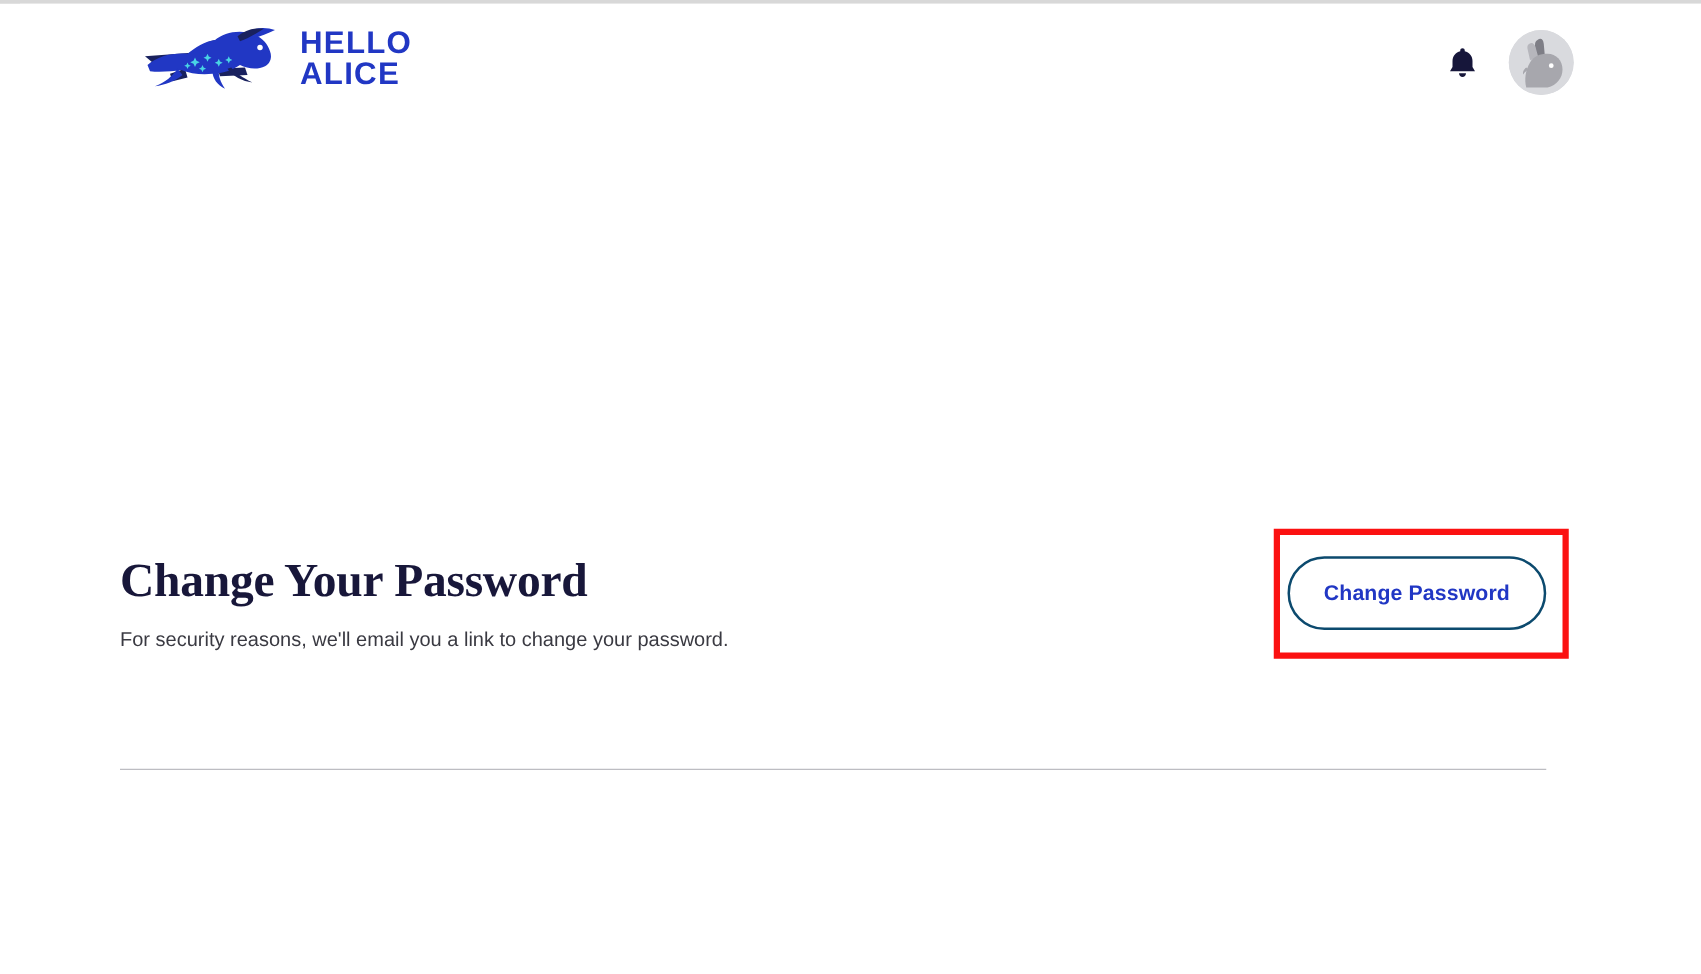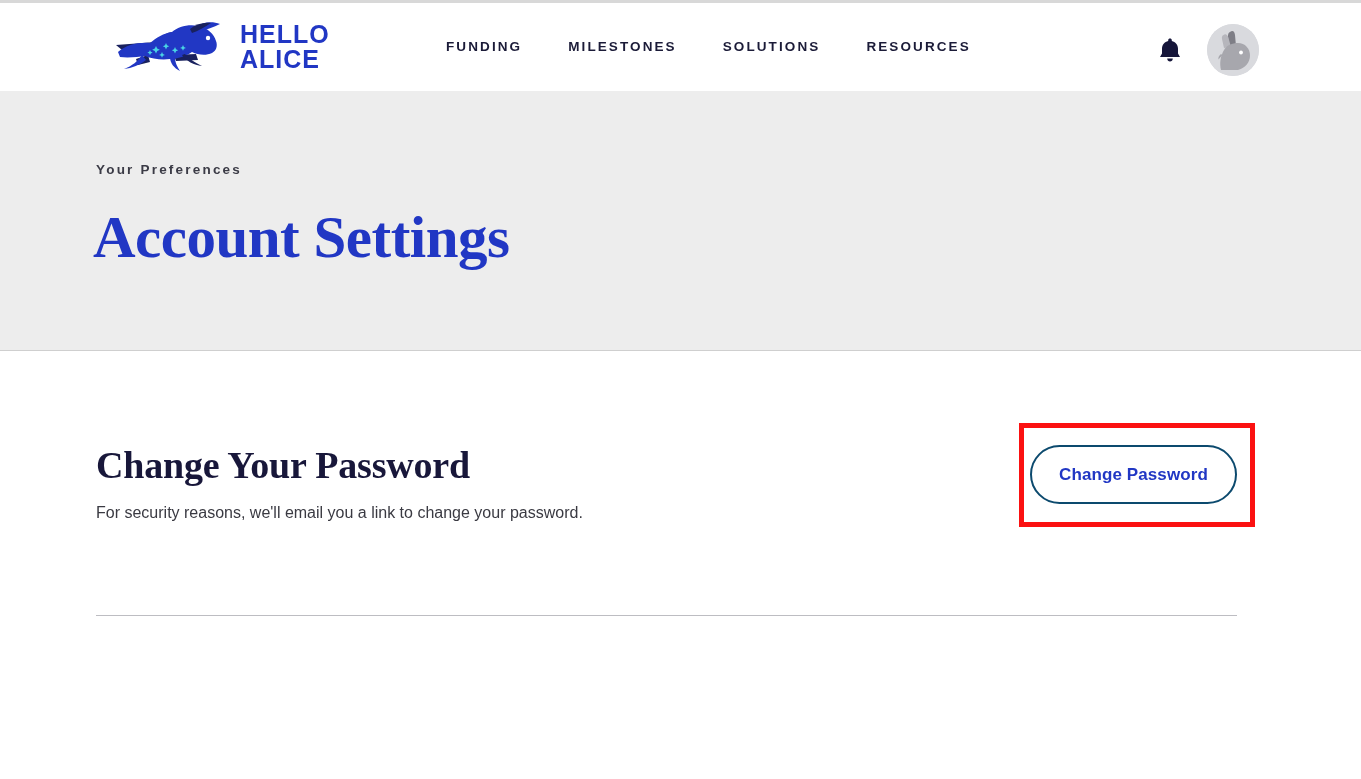--- a/index.html
+++ b/index.html
@@ -211,26 +211,20 @@
           <path d="M50 31 l0.9 2 2 0.9 -2 0.9 -0.9 2 -0.9 -2 -2 -0.9 2 -0.9 Z"></path>
           <path d="M63 26 l1 2.2 2.2 1 -2.2 1 -1 2.2 -1 -2.2 -2.2 -1 2.2 -1 Z"></path>
           <path d="M71 24 l0.9 2 2 0.9 -2 0.9 -0.9 2 -0.9 -2 -2 -0.9 2 -0.9 Z"></path>
           <path d="M38 29 l0.8 1.8 1.8 0.8 -1.8 0.8 -0.8 1.8 -0.8 -1.8 -1.8 -0.8 1.8 -0.8 Z"></path>
         </g>
       </svg>
       <div class="logo-word">HELLO
 ALICE</div>
     </div>
 
-    <nav class="nav">
-      <div class="nav-item">FUNDING</div>
-      <div class="nav-item">MILESTONES</div>
-      <div class="nav-item">SOLUTIONS</div>
-      <div class="nav-item">RESOURCES</div>
-    </nav>
 
     <div class="header-right">
       <svg class="bell" viewBox="0 0 22 26">
         <path d="M11 1.5 C12 1.5 12.8 2.2 12.8 3.1 L12.8 4
                  C16.4 4.8 19 8 19 11.8 L19 16.5 L21 20 L1 20 L3 16.5
                  L3 11.8 C3 8 5.6 4.8 9.2 4 L9.2 3.1 C9.2 2.2 10 1.5 11 1.5 Z" fill="#16163a"></path>
         <path d="M8.2 21.5 L13.8 21.5 C13.8 23.2 12.5 24.5 11 24.5 C9.5 24.5 8.2 23.2 8.2 21.5 Z" fill="#16163a"></path>
       </svg>
 
       <svg class="avatar" viewBox="0 0 52 52">
@@ -238,24 +232,20 @@
         <path d="M23 8 C25.5 6 27.5 7 28 11 L29 22 L21.5 22 L21 12 C21 9.6 21.8 8.6 23 8 Z" fill="#7e7e86"></path>
         <path d="M16.5 11 C18.5 9.5 20.5 10.5 21.5 14 L24 23 L17 24 L15 15 C14.6 12.8 15.3 11.7 16.5 11 Z" fill="#b6b6bc"></path>
         <path d="M31 19 C38 19 43 24.5 43 31.5 C43 38 38.5 44 31 46
                  L14 46 C12.5 40 13 33 17 26 C20 21 25 19 31 19 Z" fill="#a7a7ad"></path>
         <path d="M14 30 C12 31.5 11 33.5 11.5 35.5 C12.5 34 14 32.5 16 31.5 Z" fill="#a7a7ad"></path>
         <circle cx="34" cy="28.5" r="1.9" fill="#ffffff"></circle>
       </svg>
     </div>
   </div>
 
-  <div class="hero">
-    <div class="eyebrow">Your Preferences</div>
-    <h1 class="hero-title">Account Settings</h1>
-  </div>
 
   <div class="main">
 
     <div class="section" id="sec-password">
       <h2 class="sec-title">Change Your Password</h2>
       <p class="sec-body">For security reasons, we'll email you a link to change your password.</p>
 
       <div class="btn-wrap">
         <button class="btn-pill">Change Password</button>
       </div>

